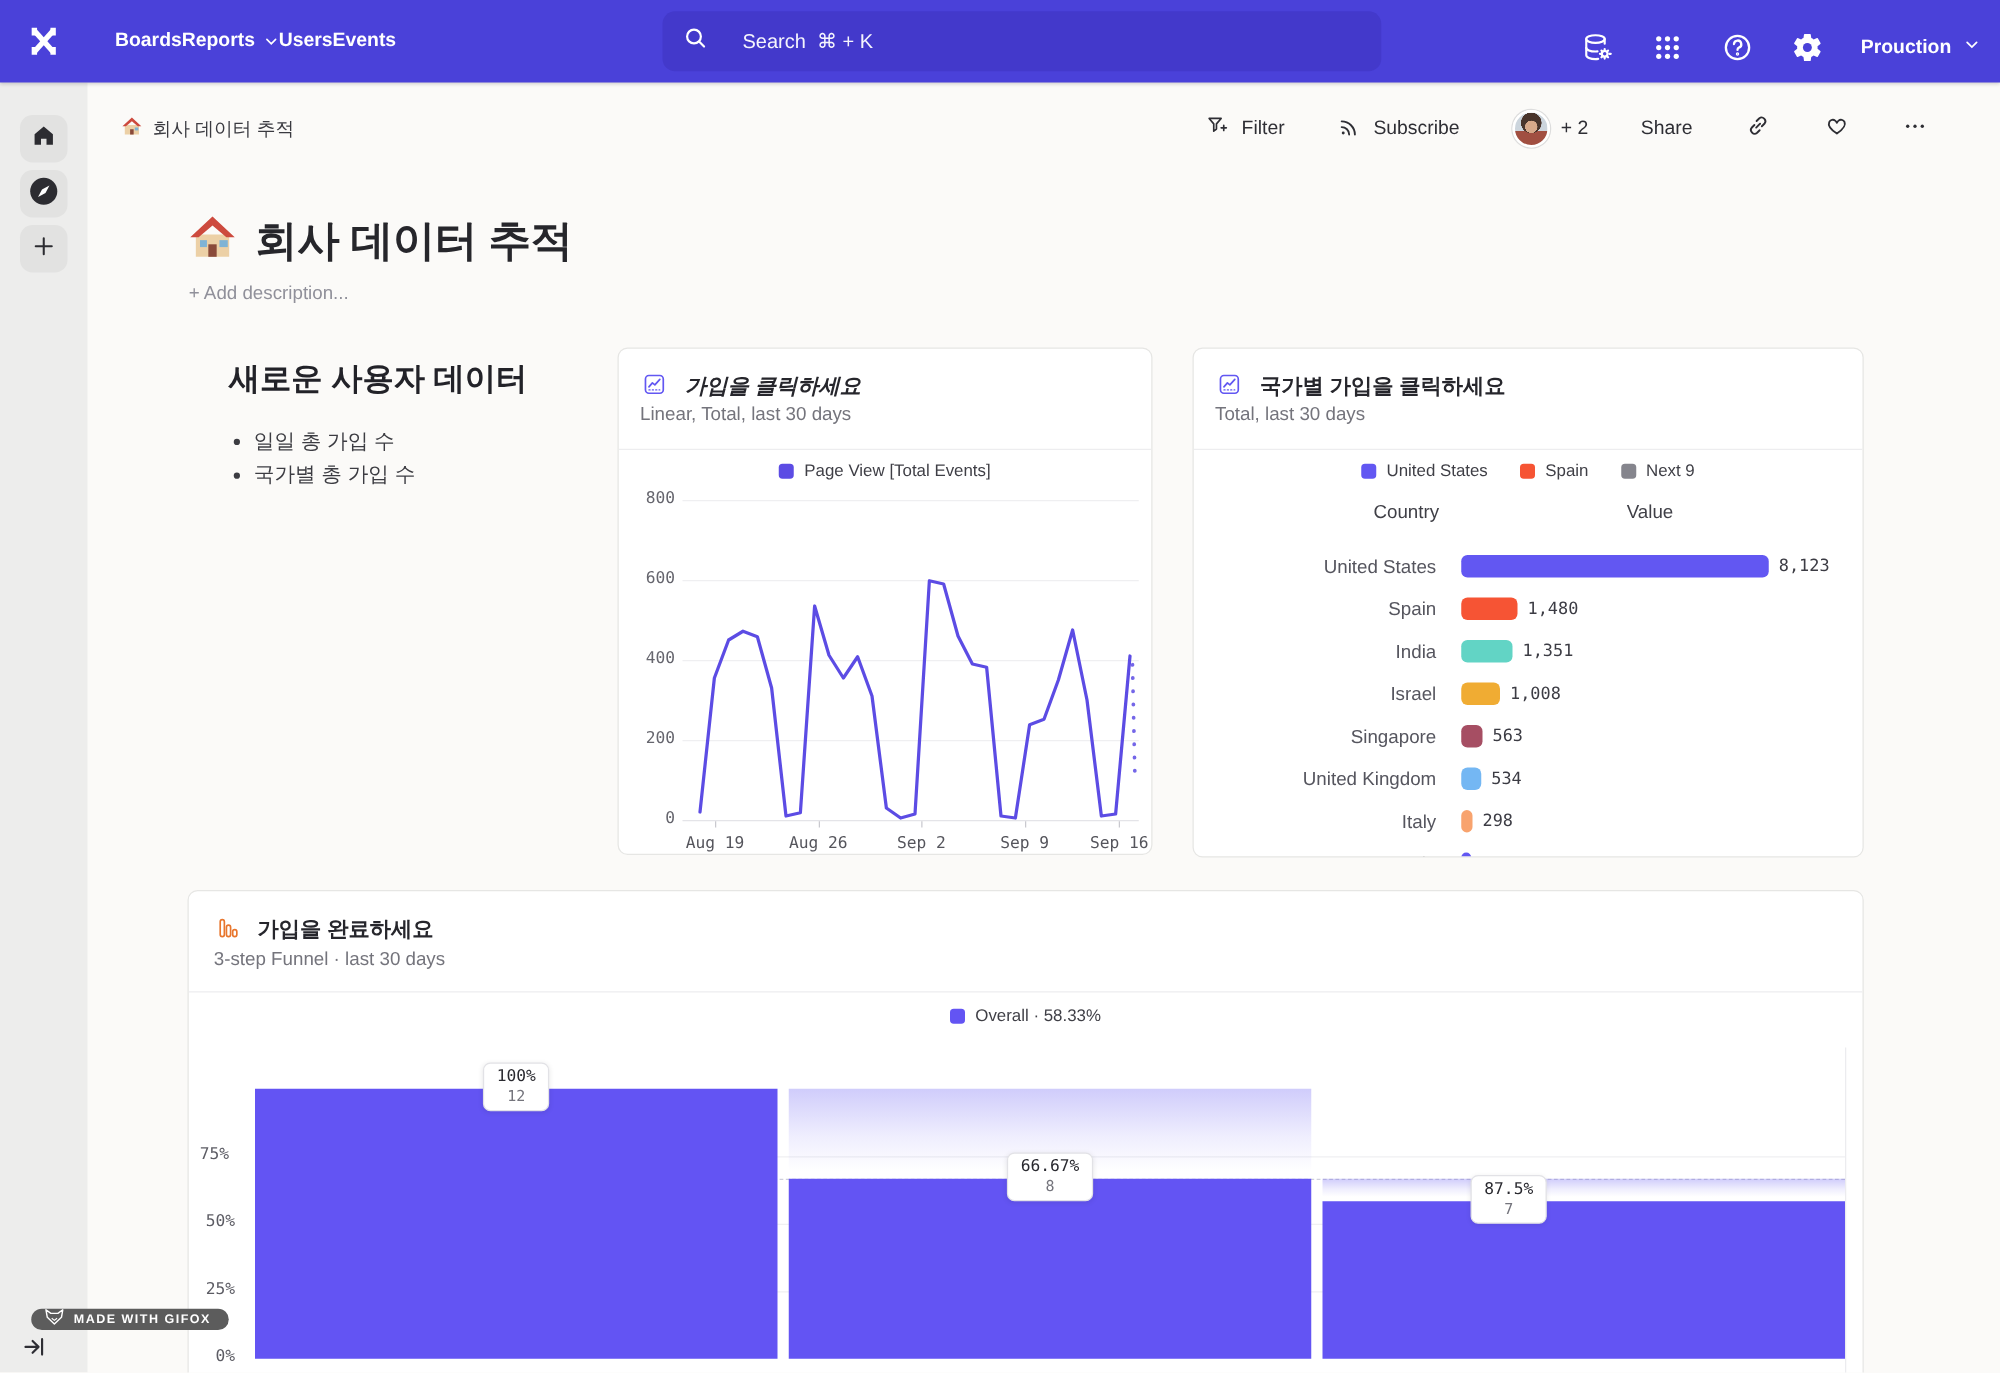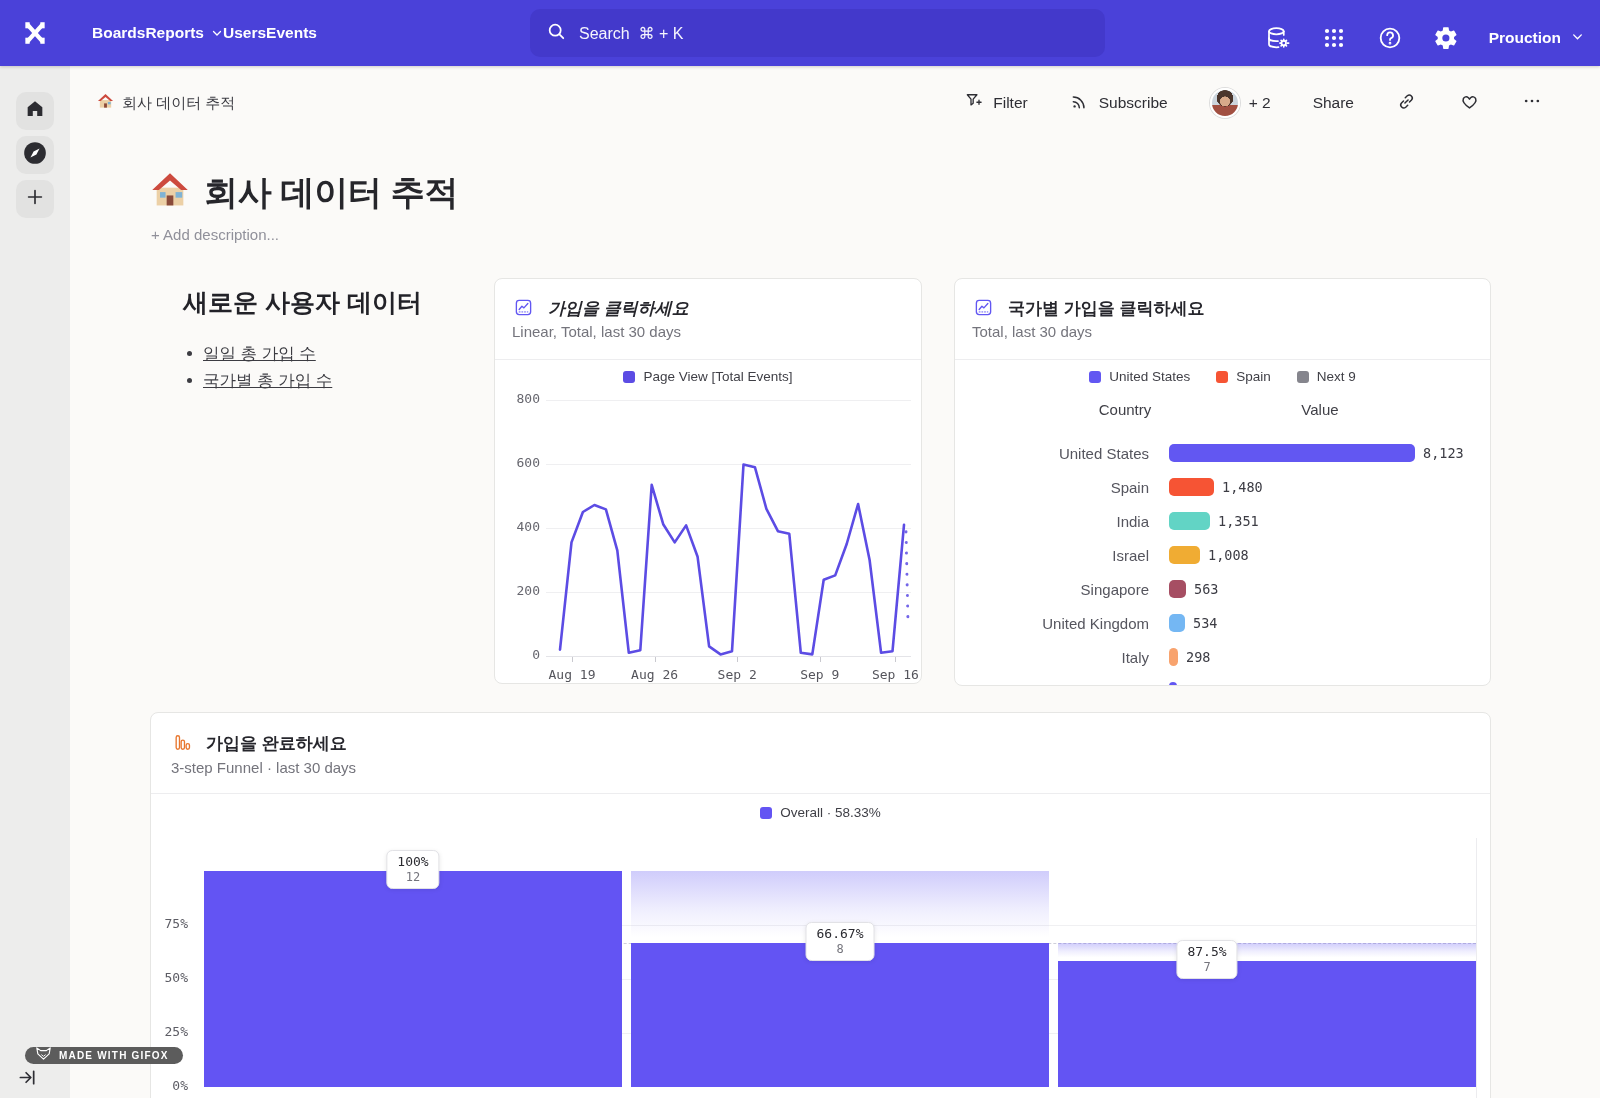--- a/index.html
+++ b/index.html
@@ -8,21 +8,21 @@
   .abs{position:absolute;}
   .mono{font-family:"DejaVu Sans Mono",monospace;}
 
   
   .topnav{position:absolute;left:0;top:0;width:1600px;height:66px;background:#4a41d9;
     display:flex;align-items:center;box-shadow:0 1px 3px rgba(0,0,0,.18);z-index:20;}
   .nav-logo{margin-left:18px;width:34px;height:34px;display:flex;align-items:center;justify-content:center;}
   .nav-menu{display:flex;align-items:center;margin-left:40px;text-align:right;}
   .nav-item{color:#fff;font-size:15.5px;font-weight:600;display:flex;align-items:center;gap:7px;cursor:pointer;}
   .searchbox{position:absolute;left:530px;top:9px;width:575px;height:48px;border-radius:10px;
-    background:#4339cb;display:flex;align-items:center;padding:0 16px;gap:12px;}
+    background:#4339cb;display:flex;align-items:center;padding:0 16px;gap:27px;}
   .search-text{color:rgba(255,255,255,.95);font-size:16px;white-space:pre;}
   .nav-right{position:absolute;right:16px;top:0;height:76px;display:flex;align-items:center;gap:30px;}
   .nav-ic{width:26px;height:26px;display:flex;align-items:center;justify-content:center;cursor:pointer;}
   .nav-project{color:#fff;font-size:15.5px;font-weight:600;display:flex;align-items:center;gap:10px;cursor:pointer;}
 
   
   .sidebar{position:absolute;left:0;top:66px;width:70px;height:1032px;background:#ededec;z-index:10;}
   .side-chip{position:absolute;left:16px;width:38px;height:38px;border-radius:10px;background:#e2e2e1;
     display:flex;align-items:center;justify-content:center;cursor:pointer;}
 
@@ -37,21 +37,21 @@
       linear-gradient(180deg,#ccd5dd 0 58%, #a14f41 58%);}
 
   
   .board-head{position:absolute;left:150px;top:170px;display:flex;align-items:center;gap:14px;}
   .board-title{font-size:34px;font-weight:700;color:#26262b;letter-spacing:-.3px;}
   .add-desc{position:absolute;left:151px;top:226px;font-size:15px;color:#90909a;cursor:pointer;}
 
   
   .tw-head{position:absolute;left:183px;top:286px;font-size:25px;font-weight:700;color:#222228;}
   .tw-bullets{position:absolute;left:187px;top:340px;font-size:16.5px;color:#3c3c42;line-height:27px;}
-  .tw-bullets .b{display:flex;align-items:center;gap:11px;text-decoration:underline;}
+  .tw-bullets .b{display:flex;align-items:center;gap:11px;}
   .dot{width:5px;height:5px;border-radius:50%;background:#3c3c42;flex:none;}
 
   
   .card{position:absolute;background:#fff;border:1px solid #e6e6e4;border-radius:8px;overflow:hidden;}
   .card-title{position:absolute;font-size:17px;font-weight:700;color:#26262c;white-space:nowrap;}
   .card-sub{position:absolute;font-size:15px;color:#74747c;white-space:nowrap;}
   .card-divider{position:absolute;left:0;right:0;height:1px;background:#ededef;top:80px;}
   .legend{position:absolute;top:90px;left:0;right:0;display:flex;justify-content:center;gap:26px;}
   .legend-item{display:flex;align-items:center;gap:8px;font-size:13.5px;color:#3f3f46;}
   .legend-sq{width:12px;height:12px;border-radius:3px;flex:none;}
@@ -432,21 +432,21 @@
         <span>Overall · 58.33%</span>
       </div>
     </div>
   <div id="funnel-plot">
       <div class="f-ytick mono" style="top: 365px;">0%</div>
       <div class="f-grid" style="top: 320px;"></div>
       <div class="f-ytick mono" style="top: 311px;">25%</div>
       <div class="f-grid" style="top: 266px;"></div>
       <div class="f-ytick mono" style="top: 257px;">50%</div>
       <div class="f-grid" style="top: 212px;"></div>
-      <div class="f-ytick mono" style="top: 203px;">75%</div>
+      <div class="f-ytick mono" style="top: 203px; text-align: center;">75%</div>
       <div class="f-dash" style="top: 230px;"></div>
       <div class="f-rborder" style="left: 1325px; top: 125px; height: 275px;"></div>
       <div class="f-bar" style="left: 53px; width: 418px; top: 158px; height: 216px; background: rgb(99, 84, 243);"></div>
       <div class="f-badge" style="left: 262px; top: 137px;">
         <div class="badge-pct">100%</div>
         <div class="badge-count">12</div>
       </div>
       <div class="f-grad" style="left: 480px; width: 418px; top: 158px; height: 69px;"></div>
       <div class="f-bar" style="left: 480px; width: 418px; top: 230px; height: 144px; background: rgb(99, 84, 243);"></div>
       <div class="f-badge" style="left: 689px; top: 209px;">

